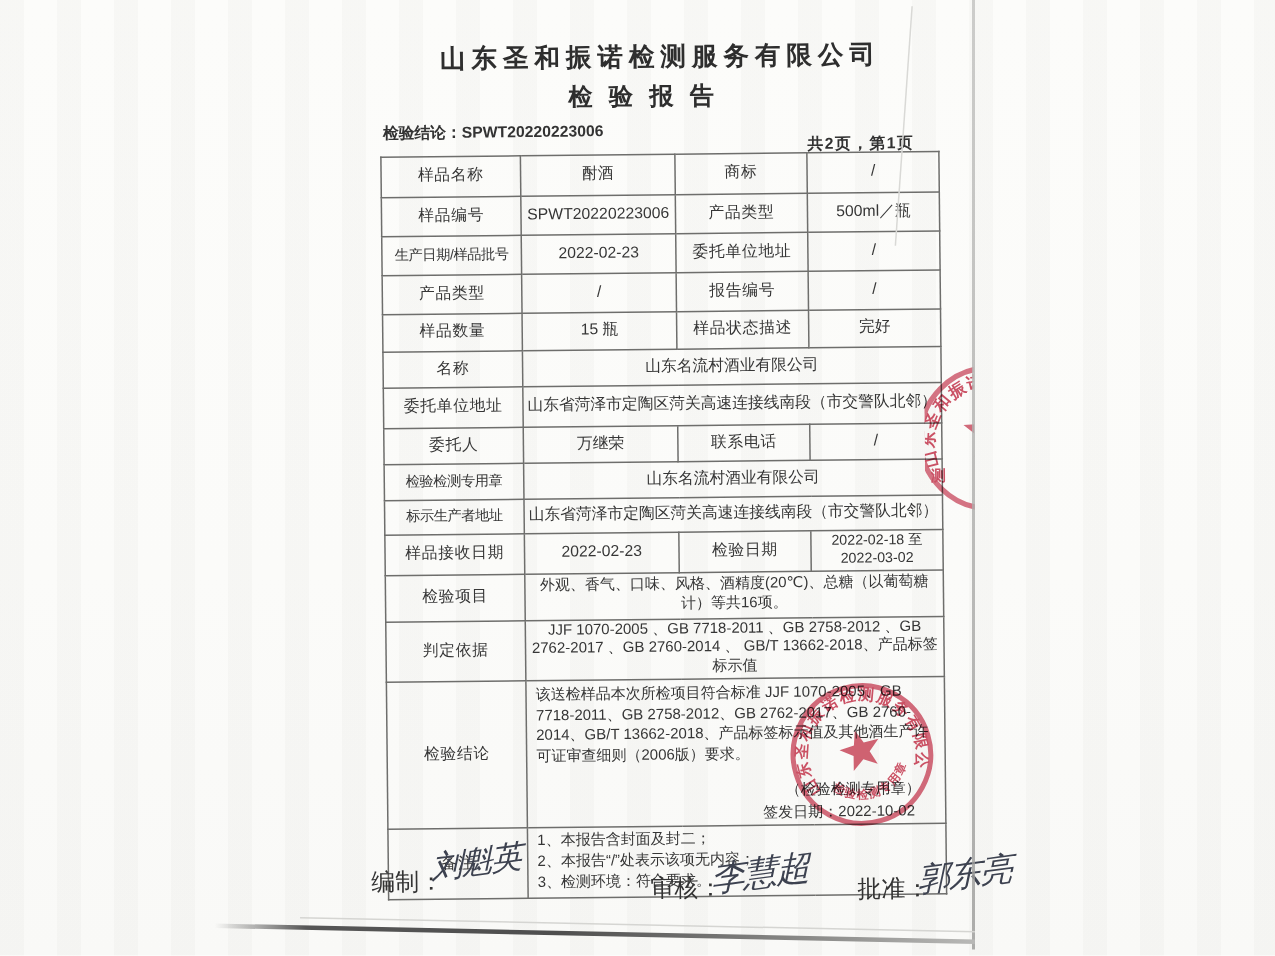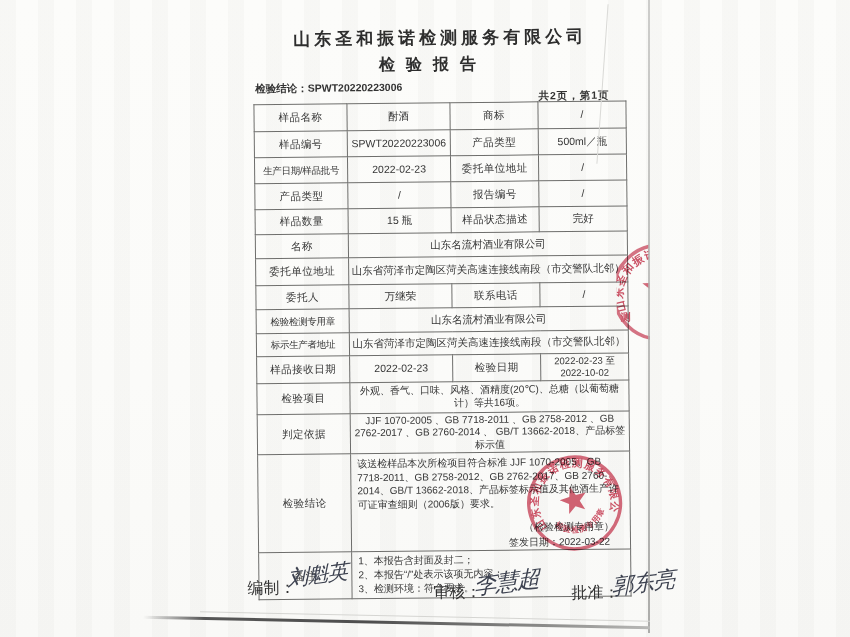--- a/index.html
+++ b/index.html
@@ -122,37 +122,37 @@
       <td colspan="3">山东名流村酒业有限公司</td>
     </tr>
     <tr style="height:23px">
       <td class="lbl tight">标示生产者地址</td>
       <td colspan="3">山东省菏泽市定陶区菏关高速连接线南段（市交警队北邻）</td>
     </tr>
     <tr style="height:26px">
       <td class="lbl">样品接收日期</td>
       <td>2022-02-23</td>
       <td class="lbl">检验日期</td>
-      <td style="font-size:9.5px">2022-02-23 至 2022-10-02</td>
+      <td style="font-size:9.5px">2022-02-18 至 2022-03-02</td>
     </tr>
     <tr style="height:31px">
       <td class="lbl">检验项目</td>
       <td colspan="3" class="txt">外观、香气、口味、风格、酒精度(20℃)、总糖（以葡萄糖计）等共16项。</td>
     </tr>
     <tr style="height:33px">
       <td class="lbl">判定依据</td>
       <td colspan="3" class="txt">JJF 1070-2005 、GB 7718-2011 、GB 2758-2012 、GB 2762-2017 、GB 2760-2014 、 GB/T 13662-2018、产品标签标示值</td>
     </tr>
     <tr style="height:86px">
       <td class="lbl">检验结论</td>
       <td colspan="3" style="vertical-align:top">
         <div class="concl-text">该送检样品本次所检项目符合标准 JJF 1070-2005、GB 7718-2011、GB 2758-2012、GB 2762-2017、GB 2760-2014、GB/T 13662-2018、产品标签标示值及其他酒生产许可证审查细则（2006版）要求。</div>
         <div class="seal-note">（检验检测专用章）</div>
         <div class="issue-line">
-          <span>签发日期：</span><span>2022-03-22</span>
+          <span>签发日期：</span><span>2022-10-02</span>
         </div>
       </td>
     </tr>
     <tr style="height:37px">
       <td class="lbl">备注</td>
       <td colspan="3" class="remarks" style="vertical-align:top;padding:2px 6px">
         <div>1、本报告含封面及封二；</div>
         <div>2、本报告“/”处表示该项无内容；</div>
         <div>3、检测环境：符合要求。</div>
       </td>

